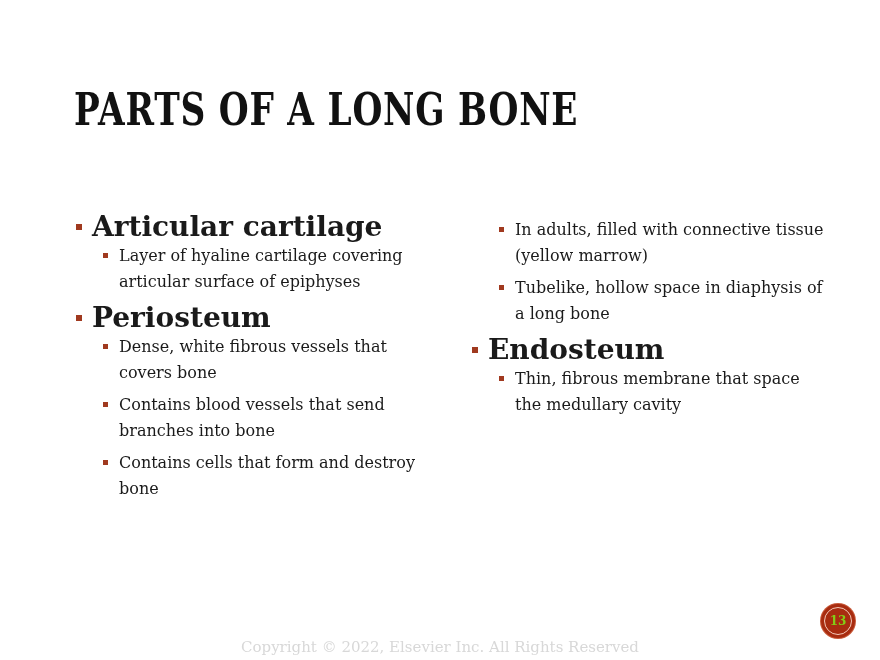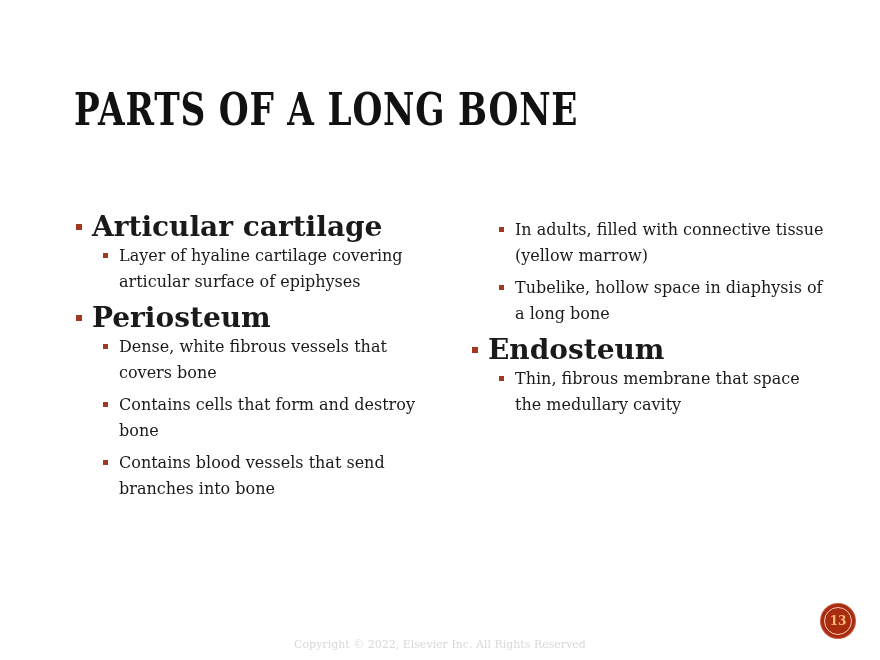--- a/index.html
+++ b/index.html
@@ -6,40 +6,40 @@
   body { width:880px; height:660px; background:#ffffff; position:relative; overflow:hidden; font-family:"DejaVu Serif", serif; color:#1a1a1a; }
   .title { position:absolute; left:74px; top:84px; font-family:"DejaVu Serif", serif; font-weight:bold; font-size:44px; letter-spacing:1px; color:#111; transform:scaleX(0.78); transform-origin:left top; white-space:nowrap; }
   .col { position:absolute; top:214px; width:360px; }
   .col.left { left:74px; }
   .col.right { left:470px; }
   .item { margin-bottom:10px; }
   .l1 { position:relative; padding-left:18px; font-weight:bold; font-size:28px; line-height:26px; }
   .l1 .bullet { position:absolute; left:2px; top:10px; width:6px; height:6px; background:#a0391f; }
   .l2 { position:relative; padding-left:45px; font-size:16px; line-height:26px; margin-top:3px; margin-bottom:6px; font-family:"DejaVu Serif", serif; }
   .l2 .bullet { position:absolute; left:29px; top:10px; width:5px; height:5px; background:#a0391f; }
-  .footer { position:absolute; left:0; width:880px; top:638px; text-align:center; font-size:11px; color:#d8d8d8; font-family:"DejaVu Serif", serif; }
+  .footer { position:absolute; left:0; width:880px; top:638px; text-align:center; font-size:15px; color:#d8d8d8; font-family:"DejaVu Serif", serif; }
   .pagebadge { position:absolute; left:821px; top:604px; width:34px; height:34px; border-radius:50%; background:#a82c10; display:flex; align-items:center; justify-content:center; box-shadow:0 0 0 1px #c85a3a; }
   .pagebadge .ring { position:absolute; left:3px; top:3px; width:26px; height:26px; border-radius:50%; border:1px solid #f3c8b8; }
-  .pagebadge span { color:#fdba74; font-weight:bold; font-size:12px; position:relative; }
+  .pagebadge span { color:#84cc16; font-weight:bold; font-size:12px; position:relative; }
 </style>
 </head>
 <body>
 
 <div class="title">PARTS OF A LONG BONE</div>
 
 <div class="col left">
   <div class="item">
     <div class="l1"><span class="bullet"></span><span>Articular cartilage</span></div>
     <div class="l2"><span class="bullet"></span><span>Layer of hyaline cartilage covering articular surface of epiphyses</span></div>
   </div>
   <div class="item">
     <div class="l1"><span class="bullet"></span><span>Periosteum</span></div>
     <div class="l2"><span class="bullet"></span><span>Dense, white fibrous vessels that covers bone</span></div>
+    <div class="l2"><span class="bullet"></span><span>Contains blood vessels that send branches into bone</span></div>
     <div class="l2"><span class="bullet"></span><span>Contains cells that form and destroy bone</span></div>
-    <div class="l2"><span class="bullet"></span><span>Contains blood vessels that send branches into bone</span></div>
   </div>
 </div>
 
 <div class="col right">
   <div class="item">
     <div class="l2"><span class="bullet"></span><span>In adults, filled with connective tissue (yellow marrow)</span></div>
     <div class="l2"><span class="bullet"></span><span>Tubelike, hollow space in diaphysis of a long bone</span></div>
   </div>
   <div class="item">
     <div class="l1"><span class="bullet"></span><span>Endosteum</span></div>

